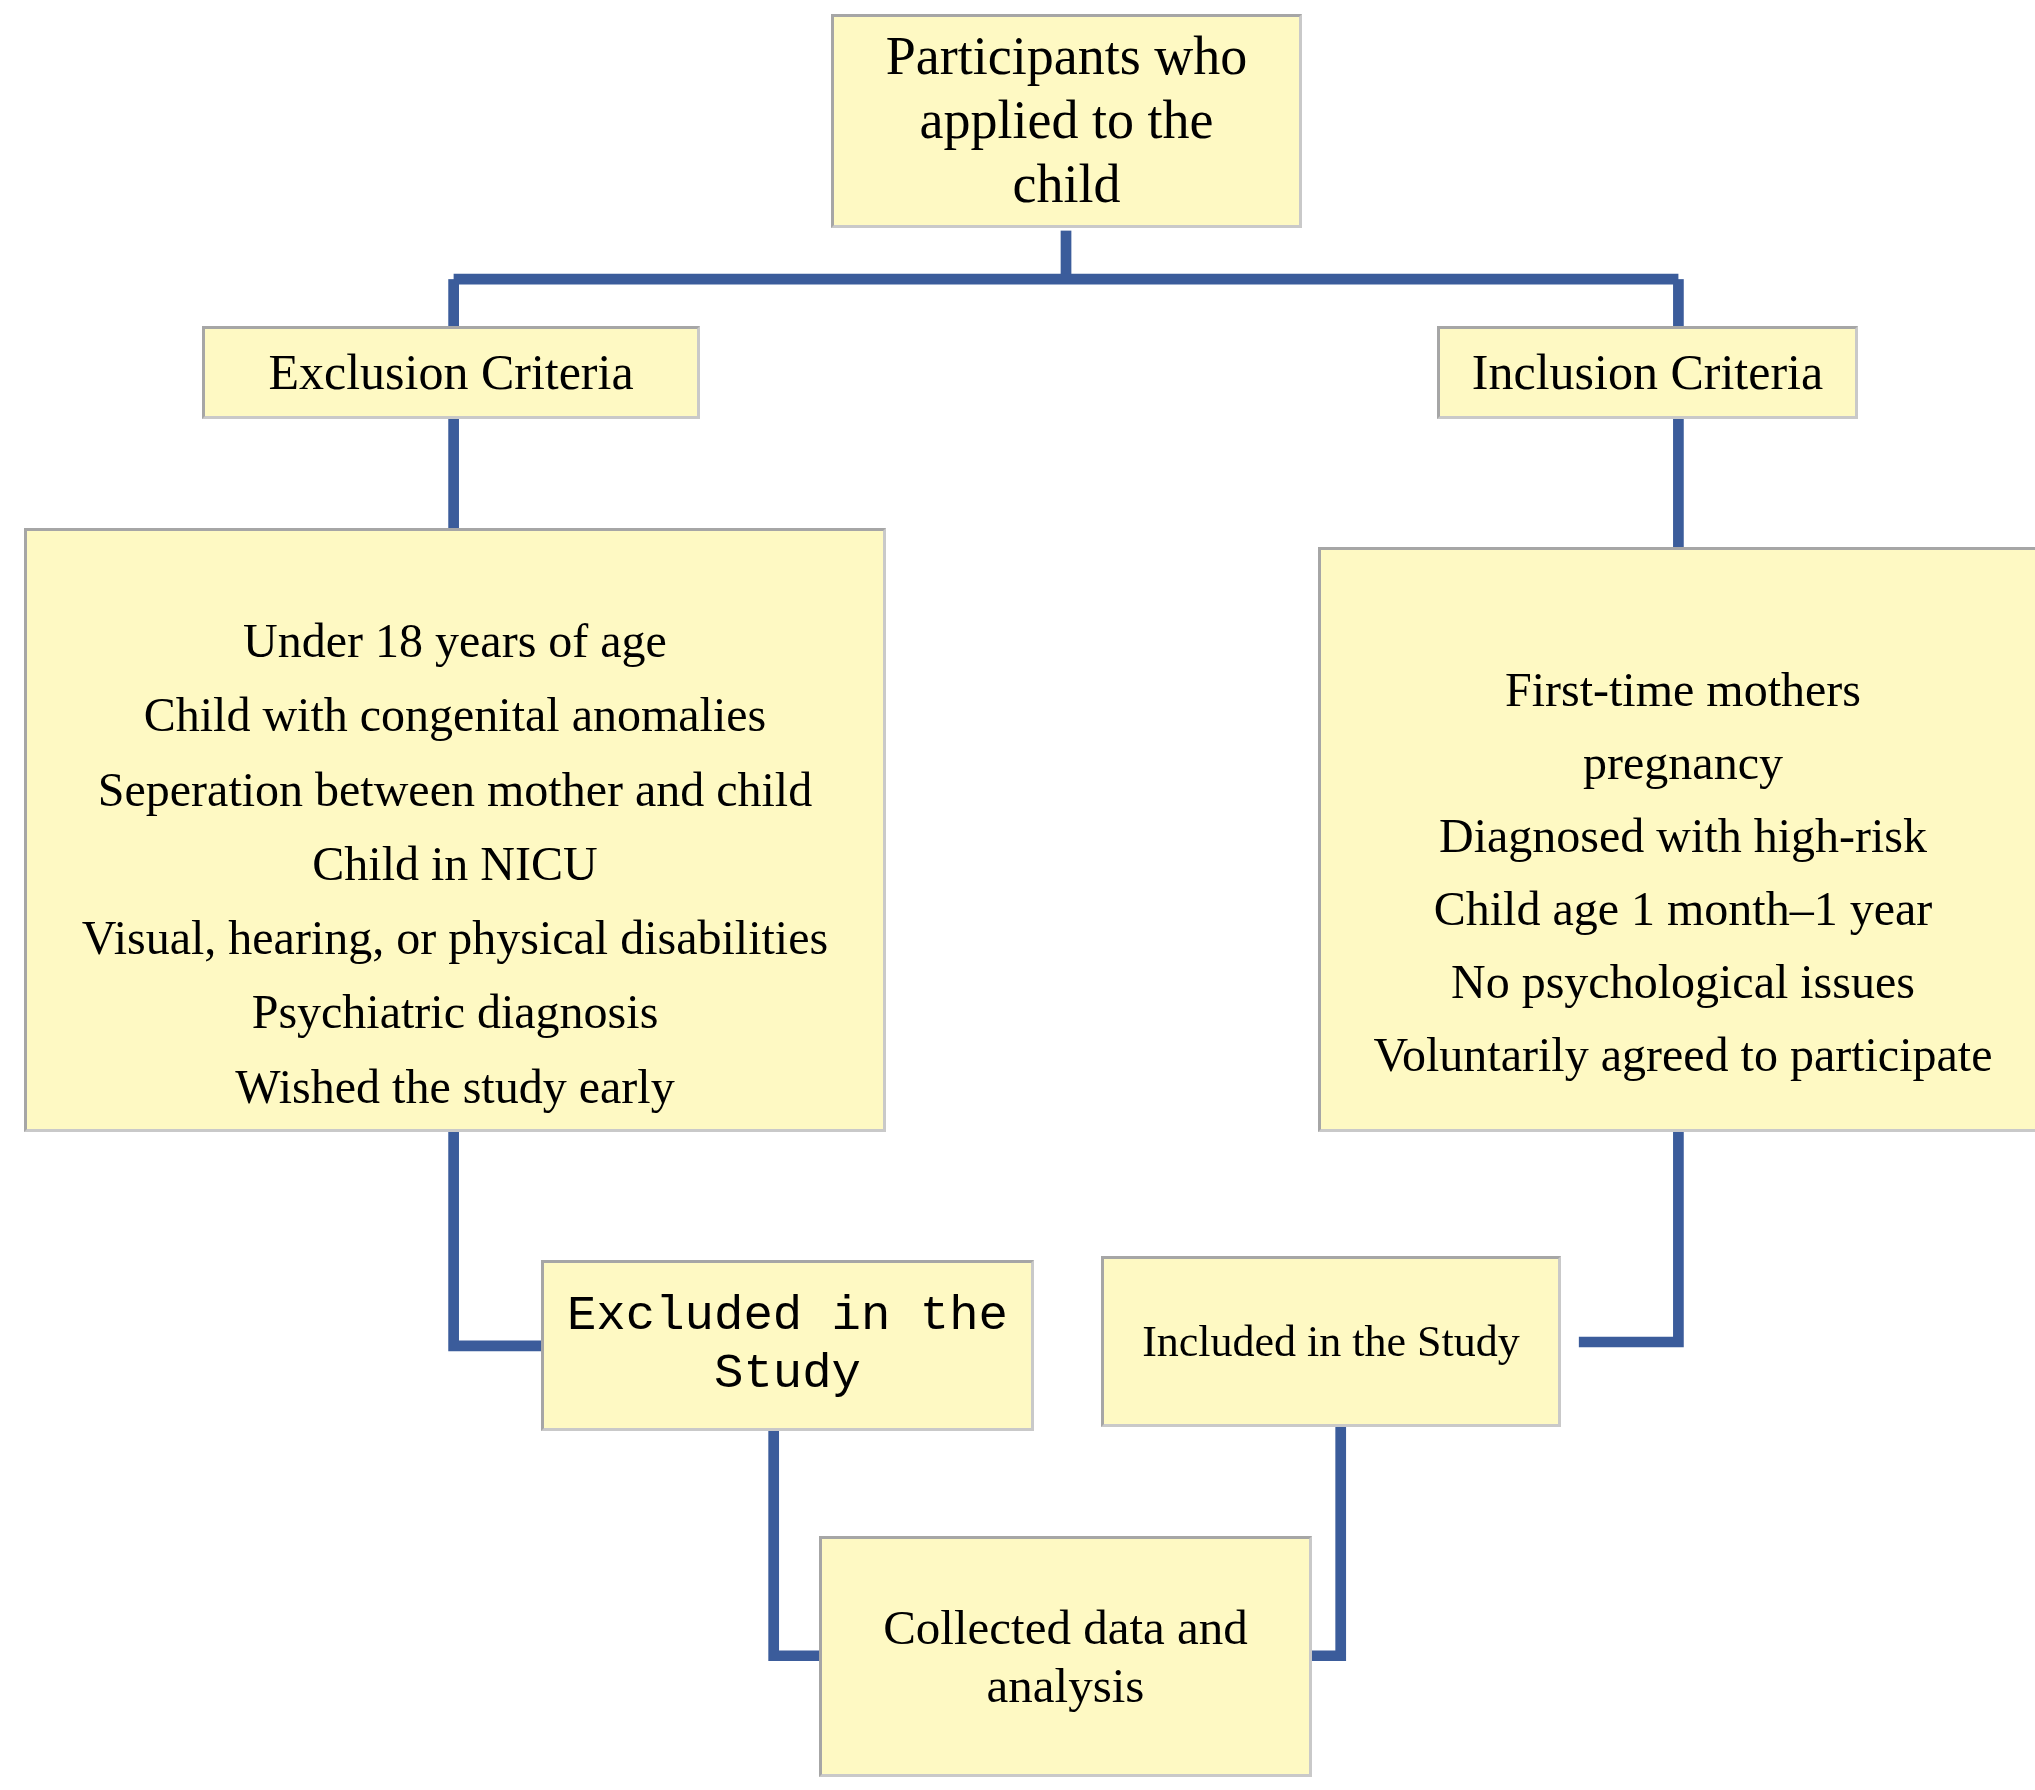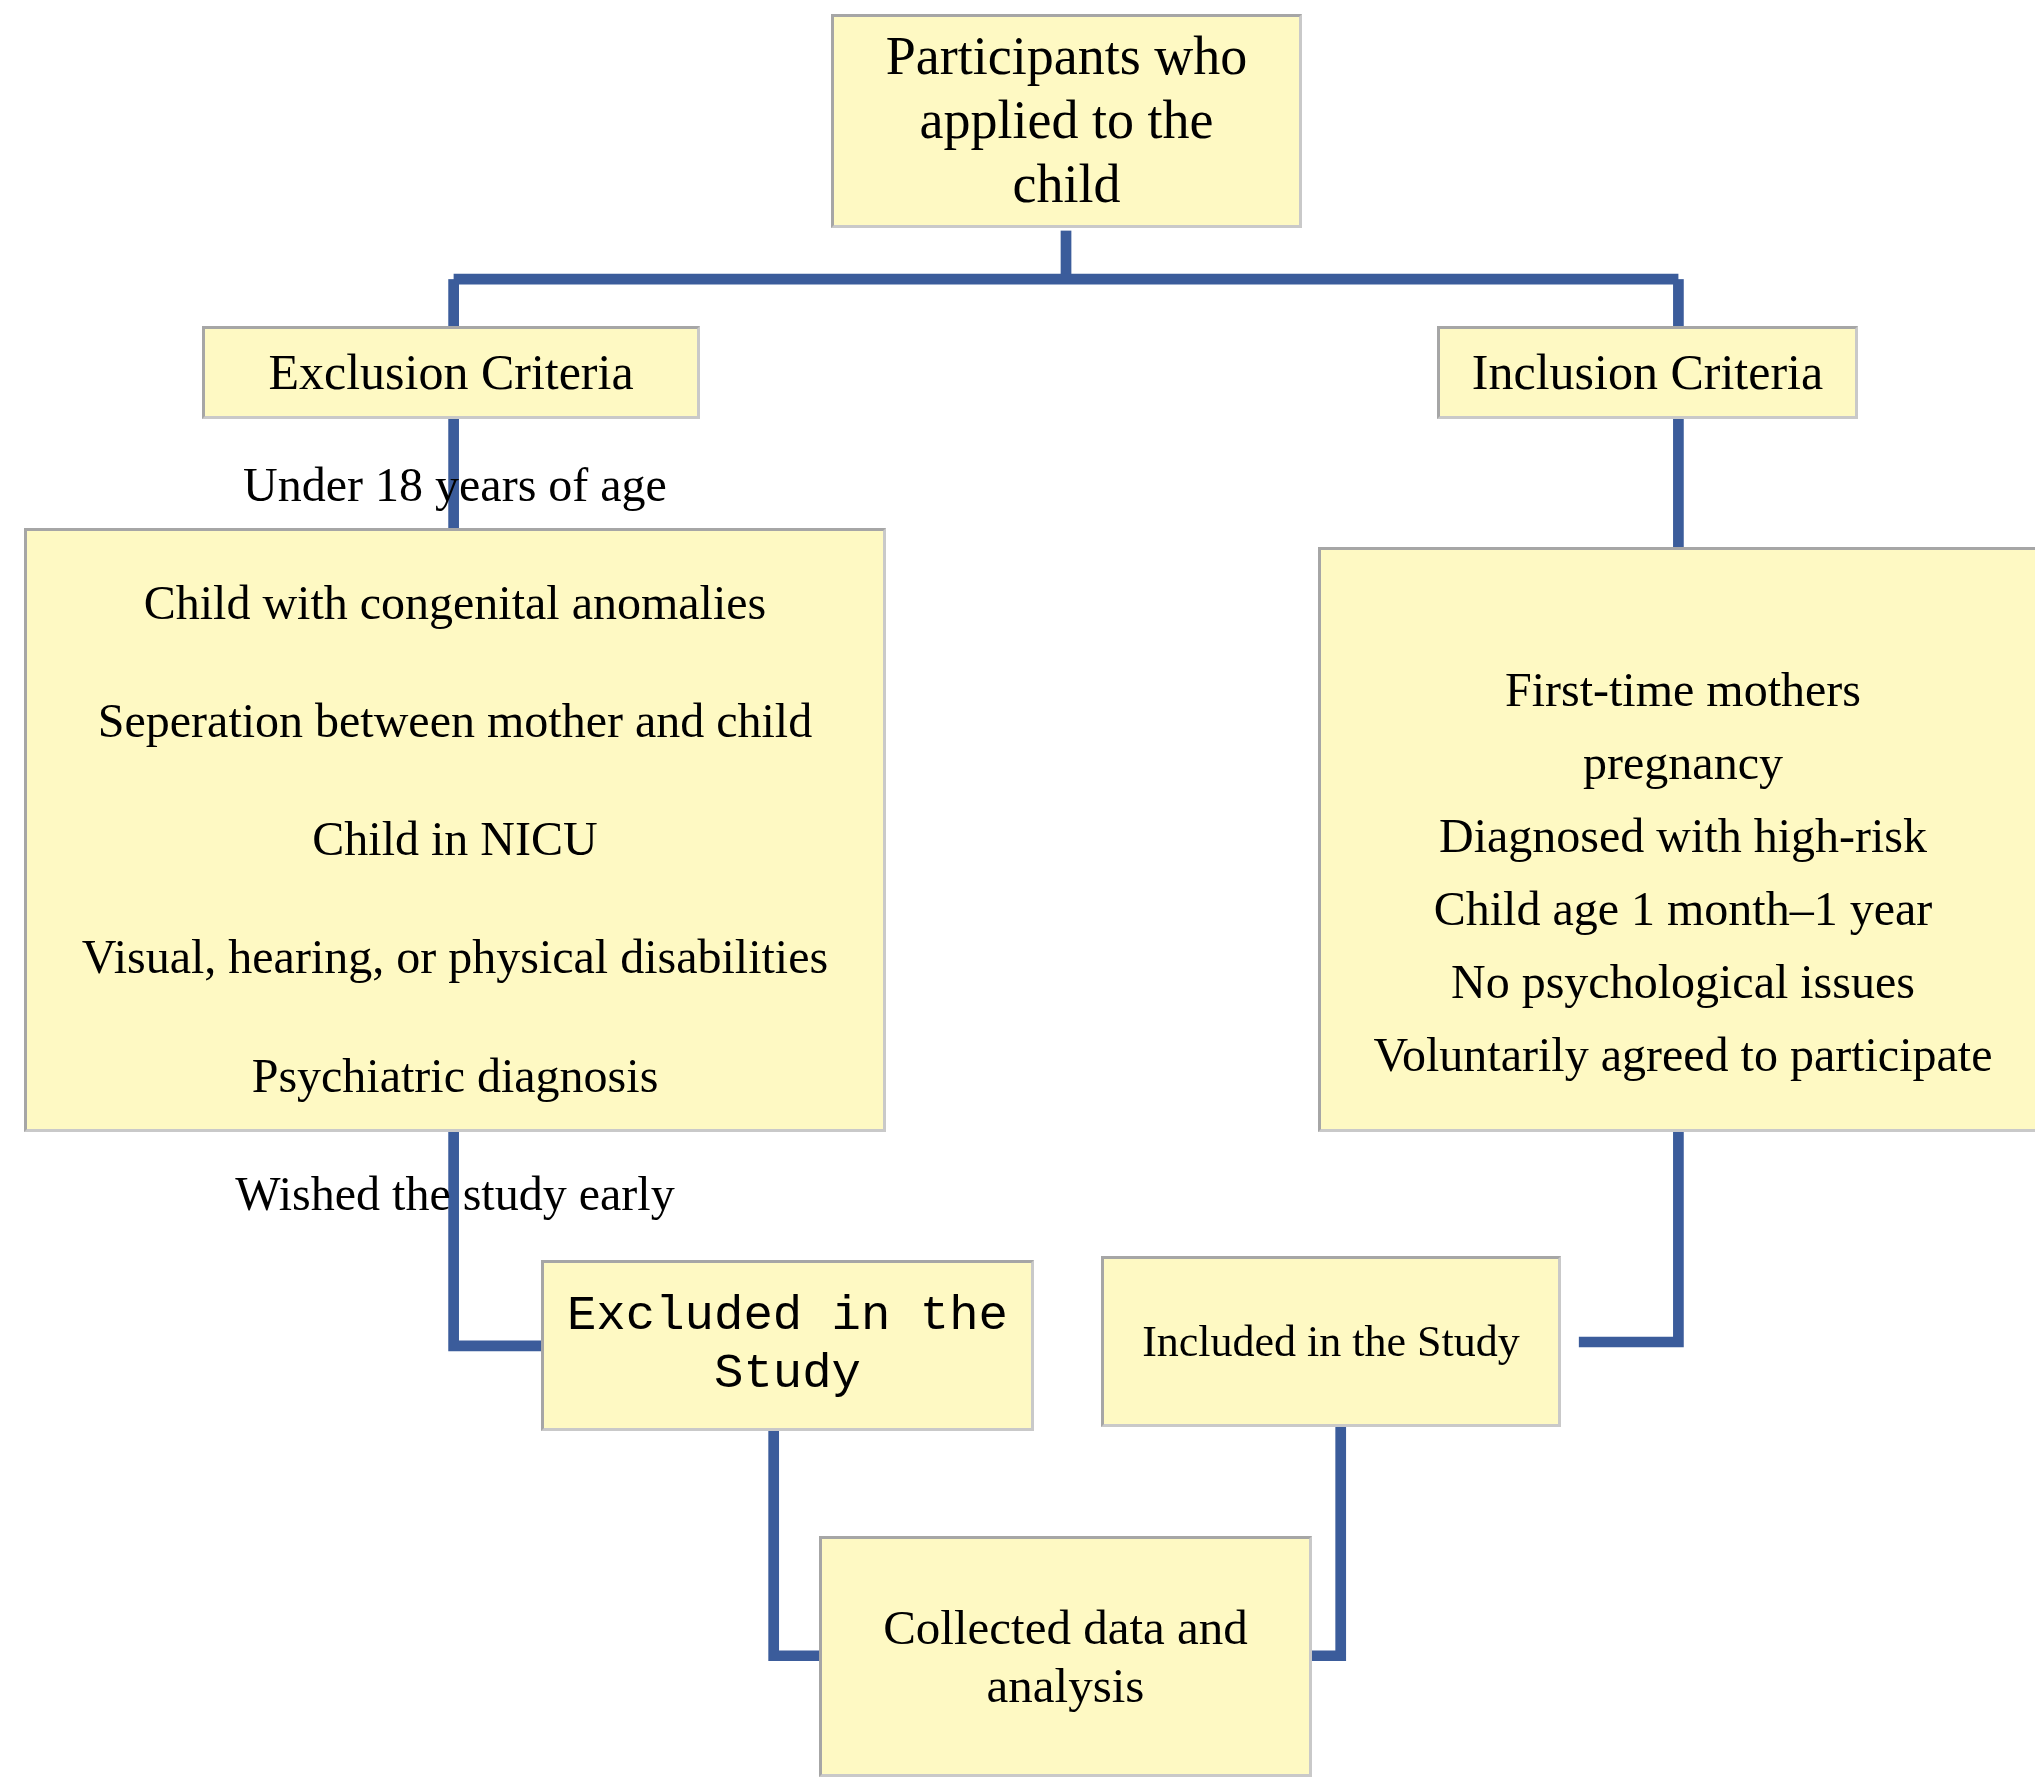--- a/index.html
+++ b/index.html
@@ -64,23 +64,22 @@
   }
   #node-inclusion-header {
     left: 1437px;  top: 326px;
     width: 421px;  height: 93px;
     font-size: 50px;
   }
   #node-exclusion-list {
     left: 24px;    top: 528px;
     width: 862px; height: 604px;
     font-size: 48px;
-    justify-content: center;
+    justify-content: flex-end;
     padding-top: 24px;
-    gap: 44px;
   }
   #node-exclusion-list .line { margin: 8.8px 0; }
   #node-inclusion-list {
     left: 1318px;  top: 547px;
     width: 730px; height: 585px;
     font-size: 48px;
     justify-content: flex-start;
     padding-top: 104px;
   }
   #node-inclusion-list .line { margin: 8.2px 0; }

